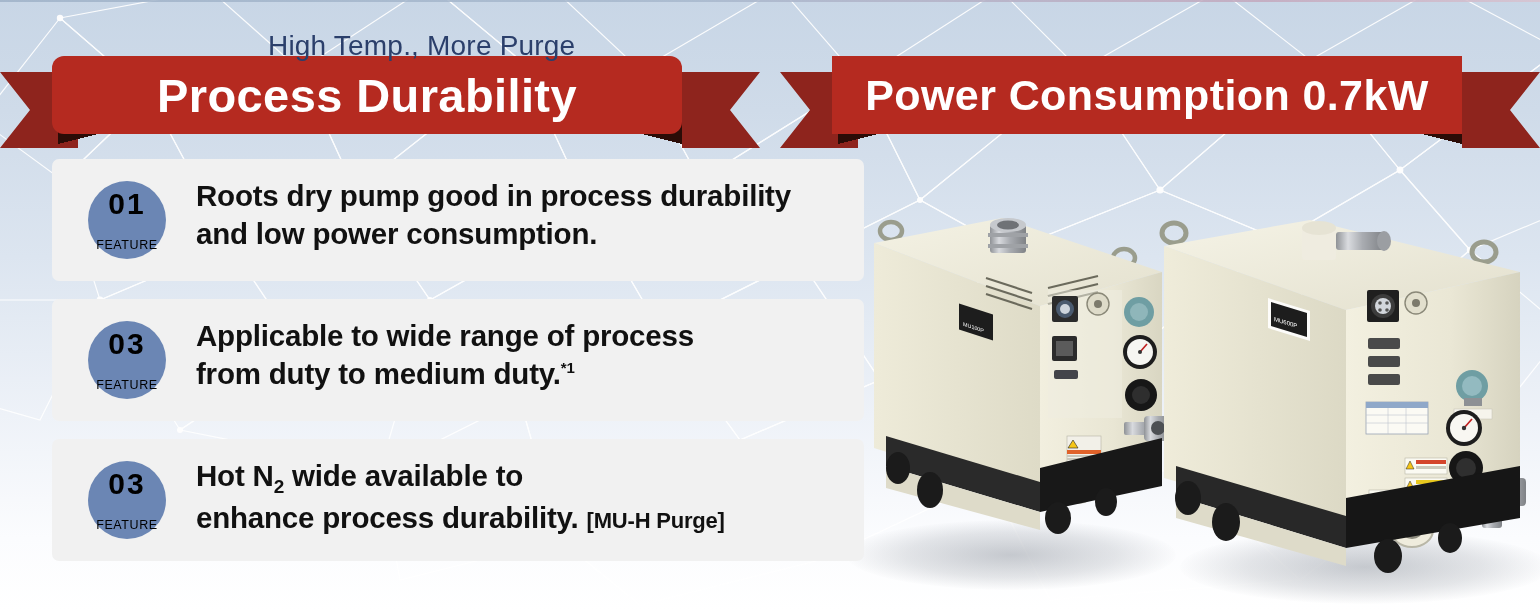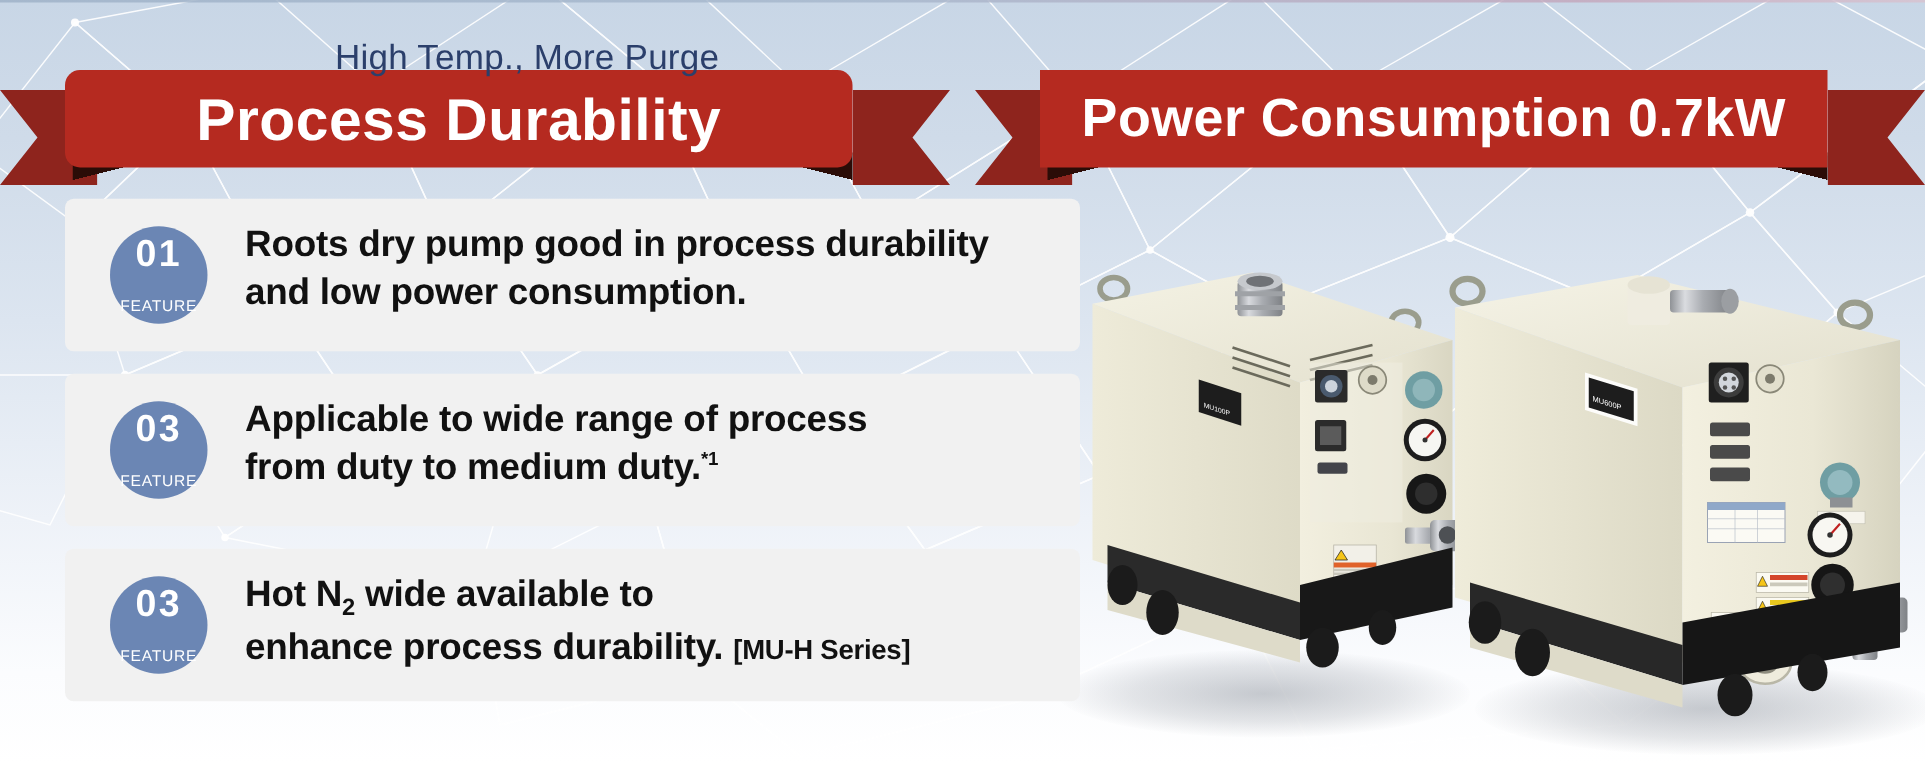--- a/index.html
+++ b/index.html
@@ -30,21 +30,21 @@
     display:flex;align-items:center;justify-content:center;}
   .rb-label{color:#ffffff;font-weight:bold;letter-spacing:.4px;white-space:nowrap;
     line-height:1;font-family:"Liberation Sans","DejaVu Sans",sans-serif;}
 
   .kicker{position:absolute;z-index:6;color:#2b3f6b;font-size:28px;letter-spacing:.2px;
     white-space:nowrap;line-height:1;font-family:"Liberation Sans","DejaVu Sans",sans-serif;}
 
   
   .feature{position:absolute;left:52px;width:812px;background:#f1f1f1;border-radius:7px;z-index:6;}
   .badge{position:absolute;left:36px;width:78px;height:78px;border-radius:50%;background:#6b86b4;
-    display:flex;flex-direction:column;align-items:center;justify-content:center;color:#ffffff;}
+    display:flex;flex-direction:column;align-items:center;justify-content:center;color:#000000;}
   .badge .num{font-size:30px;font-weight:bold;letter-spacing:2px;line-height:1;}
   .badge .cap{font-size:12.5px;letter-spacing:.6px;line-height:1;margin-top:20px;}
   .ftext{position:absolute;left:144px;right:14px;color:#111;font-weight:bold;
     font-size:29.5px;line-height:1.29;letter-spacing:-.2px;}
   .ftext .sup{font-size:15px;vertical-align:super;font-weight:bold;}
   .ftext .sub{font-size:19px;vertical-align:sub;font-weight:bold;}
   .ftext .small{font-size:22px;font-weight:bold;}
 
   
   .pump-wrap{position:absolute;z-index:4;}
@@ -189,21 +189,21 @@
     <div class="badge" style="top:22px;">
       <span class="num">03</span>
       <span class="cap">FEATURE</span>
     </div>
     <div class="ftext" style="top:18px;">
       <div>
         <span>Hot N</span><span class="sub">2</span><span> wide available to</span>
       </div>
       <div>
         <span>enhance process durability.</span>
-        <span class="small">[MU-H Series]</span>
+        <span class="small">[MU-H Purge]</span>
       </div>
     </div>
   </div>
 
   <div class="pump-shadow" style="left:846px;top:520px;width:330px;height:70px;"></div>
   <div class="pump-wrap" style="left:862px;top:200px;width:310px;height:370px;">
     <svg viewBox="0 0 310 370" width="310" height="370">
       <defs>
         <linearGradient id="sTop" x1="0" y1="0" x2="1" y2="1">
           <stop offset="0%" stop-color="#f4f2e4"></stop>

